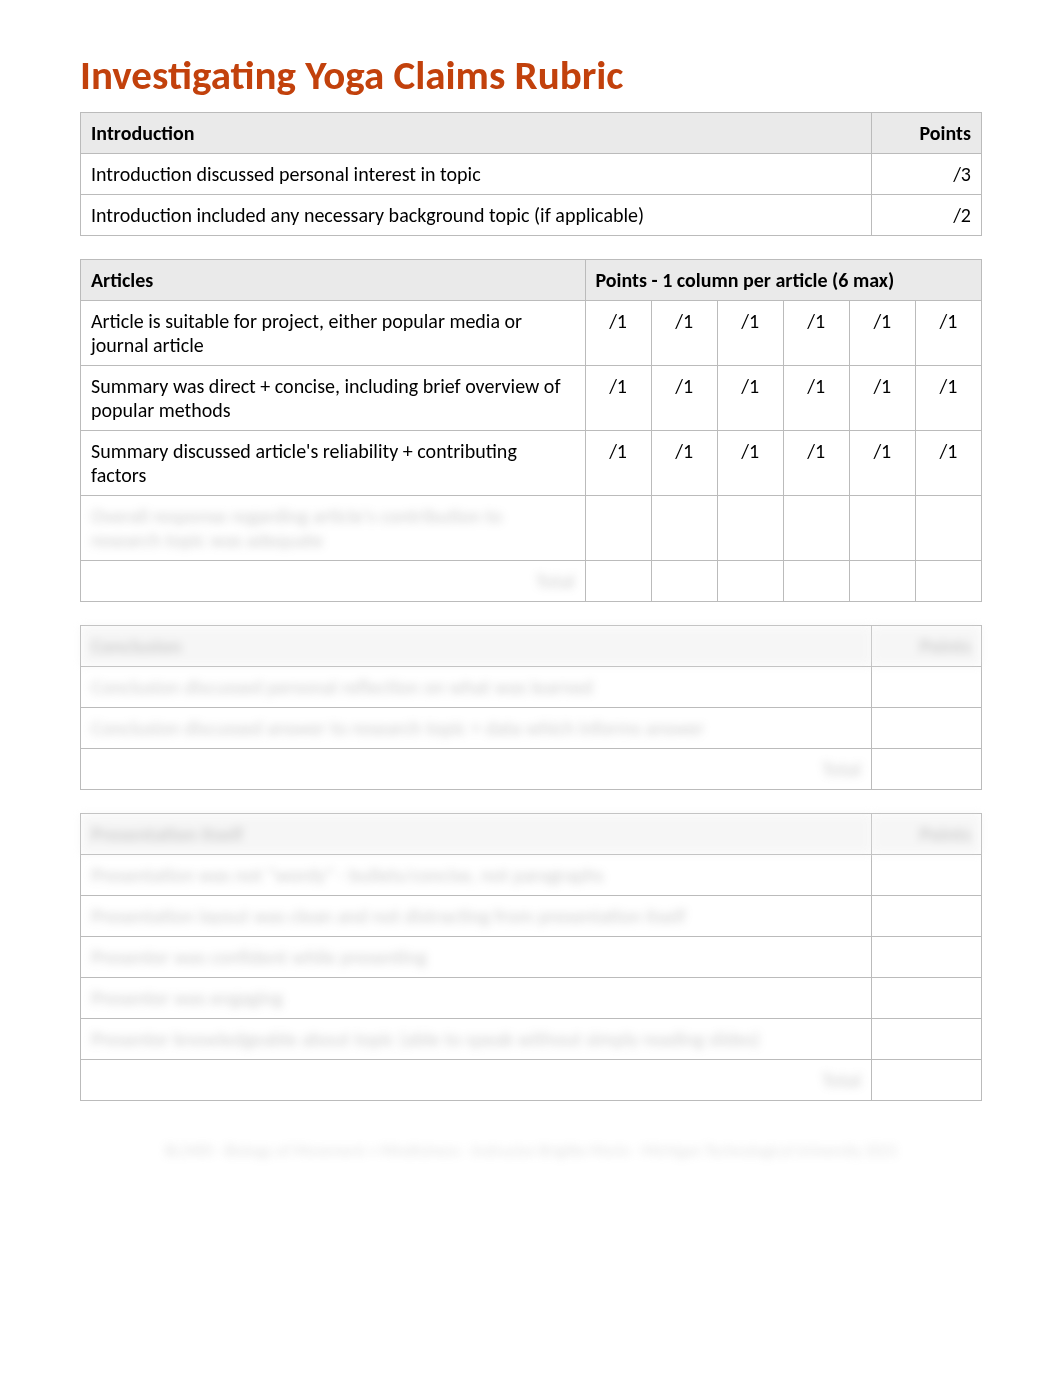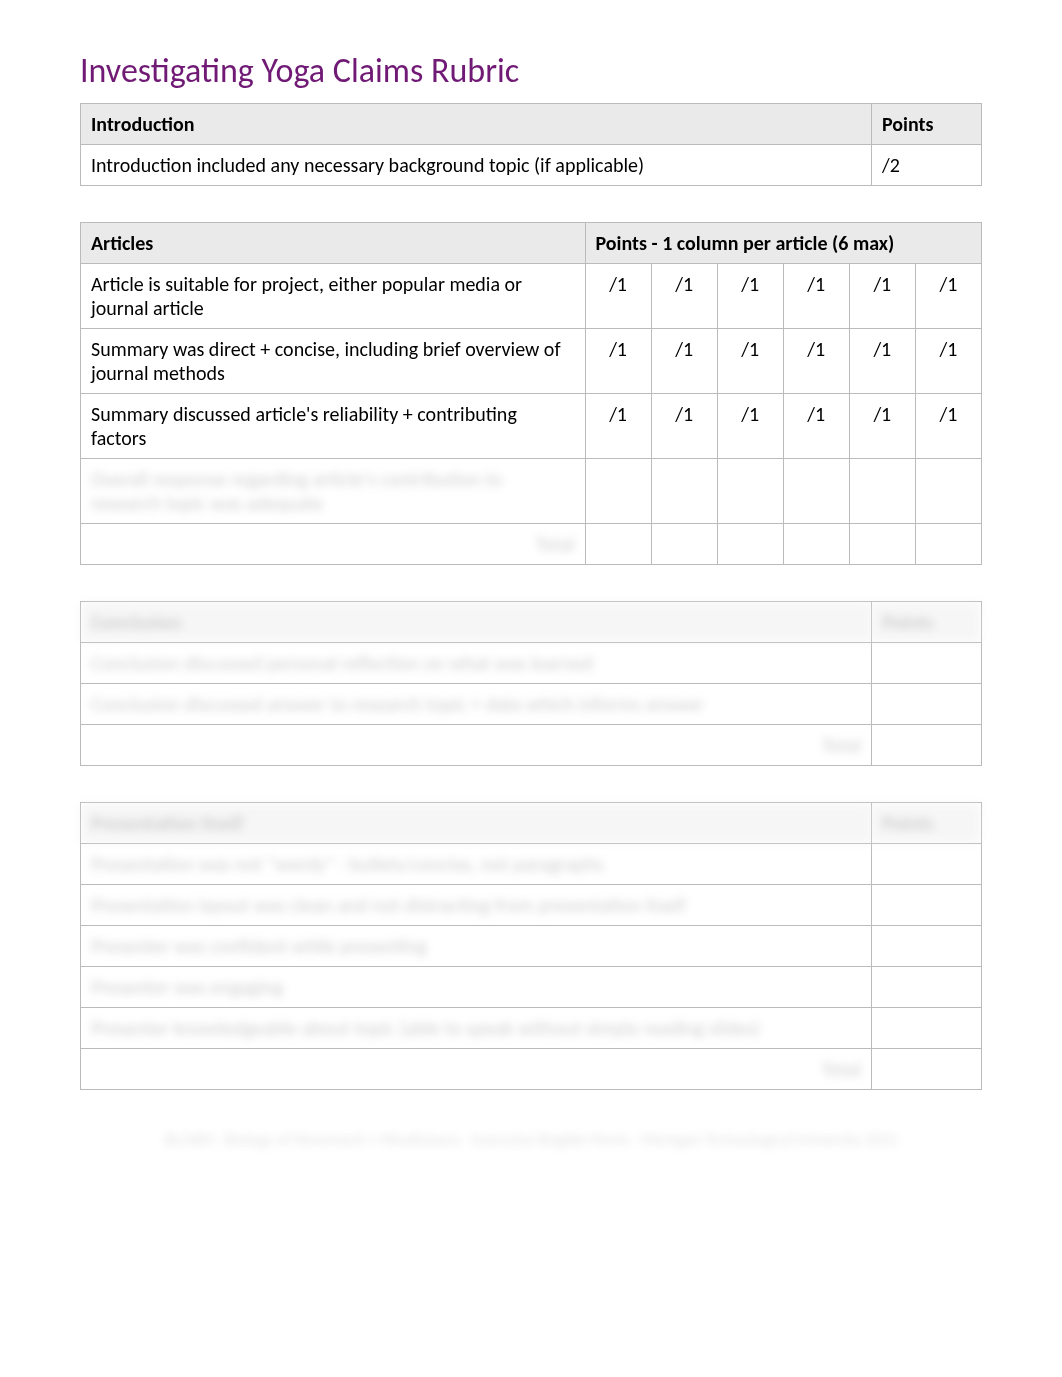--- a/index.html
+++ b/index.html
@@ -7,45 +7,45 @@
     margin: 0;
     padding: 0;
     background: #fff;
     font-family: "Gill Sans", "Gill Sans MT", Calibri, sans-serif;
     width: 1062px;
   }
   .page {
     padding: 50px 80px 40px 80px;
   }
   h1 {
-    font-size: 34px;
-    font-weight: 400;
+    font-size: 41px;
+    font-weight: 700;
     margin: 0 0 12px 0;
-    color: #701a75;
+    color: #c2410c;
   }
   table {
     width: 100%;
     border-collapse: collapse;
-    margin-bottom: 36px;
+    margin-bottom: 23px;
     background: #fff;
   }
   th, td {
     border: 1px solid #bbb;
     padding: 8px 10px;
     font-size: 20px;
     color: #000;
     text-align: left;
     vertical-align: top;
   }
   th {
     background: #eaeaea;
     font-weight: 700;
   }
   td.num, th.num {
-    text-align: left;
+    text-align: right;
     white-space: nowrap;
   }
   td.center { text-align: center; white-space: nowrap; }
   .total-row td:first-child { text-align: right; }
   .blur-text {
     filter: blur(4px);
     opacity: 0.4;
     color: #888;
   }
   .footer {
@@ -63,20 +63,24 @@
 <div class="page">
   <h1>Investigating Yoga Claims Rubric</h1>
 
   <table>
     <tbody>
         <tr>
       <th>Introduction</th>
       <th class="num" style="width:110px">Points</th>
     </tr>
     <tr>
+      <td>Introduction discussed personal interest in topic</td>
+      <td class="num">/3</td>
+    </tr>
+    <tr>
       <td>Introduction included any necessary background topic (if applicable)</td>
       <td class="num">/2</td>
     </tr>
   </tbody>
     </table>
 
   <table>
     <tbody>
         <tr>
       <th style="width:56%">Articles</th>
@@ -85,21 +89,21 @@
     <tr>
       <td>Article is suitable for project, either popular media or journal article</td>
       <td class="center">/1</td>
       <td class="center">/1</td>
       <td class="center">/1</td>
       <td class="center">/1</td>
       <td class="center">/1</td>
       <td class="center">/1</td>
     </tr>
     <tr>
-      <td>Summary was direct + concise, including brief overview of journal methods</td>
+      <td>Summary was direct + concise, including brief overview of popular methods</td>
       <td class="center">/1</td>
       <td class="center">/1</td>
       <td class="center">/1</td>
       <td class="center">/1</td>
       <td class="center">/1</td>
       <td class="center">/1</td>
     </tr>
     <tr>
       <td>Summary discussed article's reliability + contributing factors</td>
       <td class="center">/1</td>

